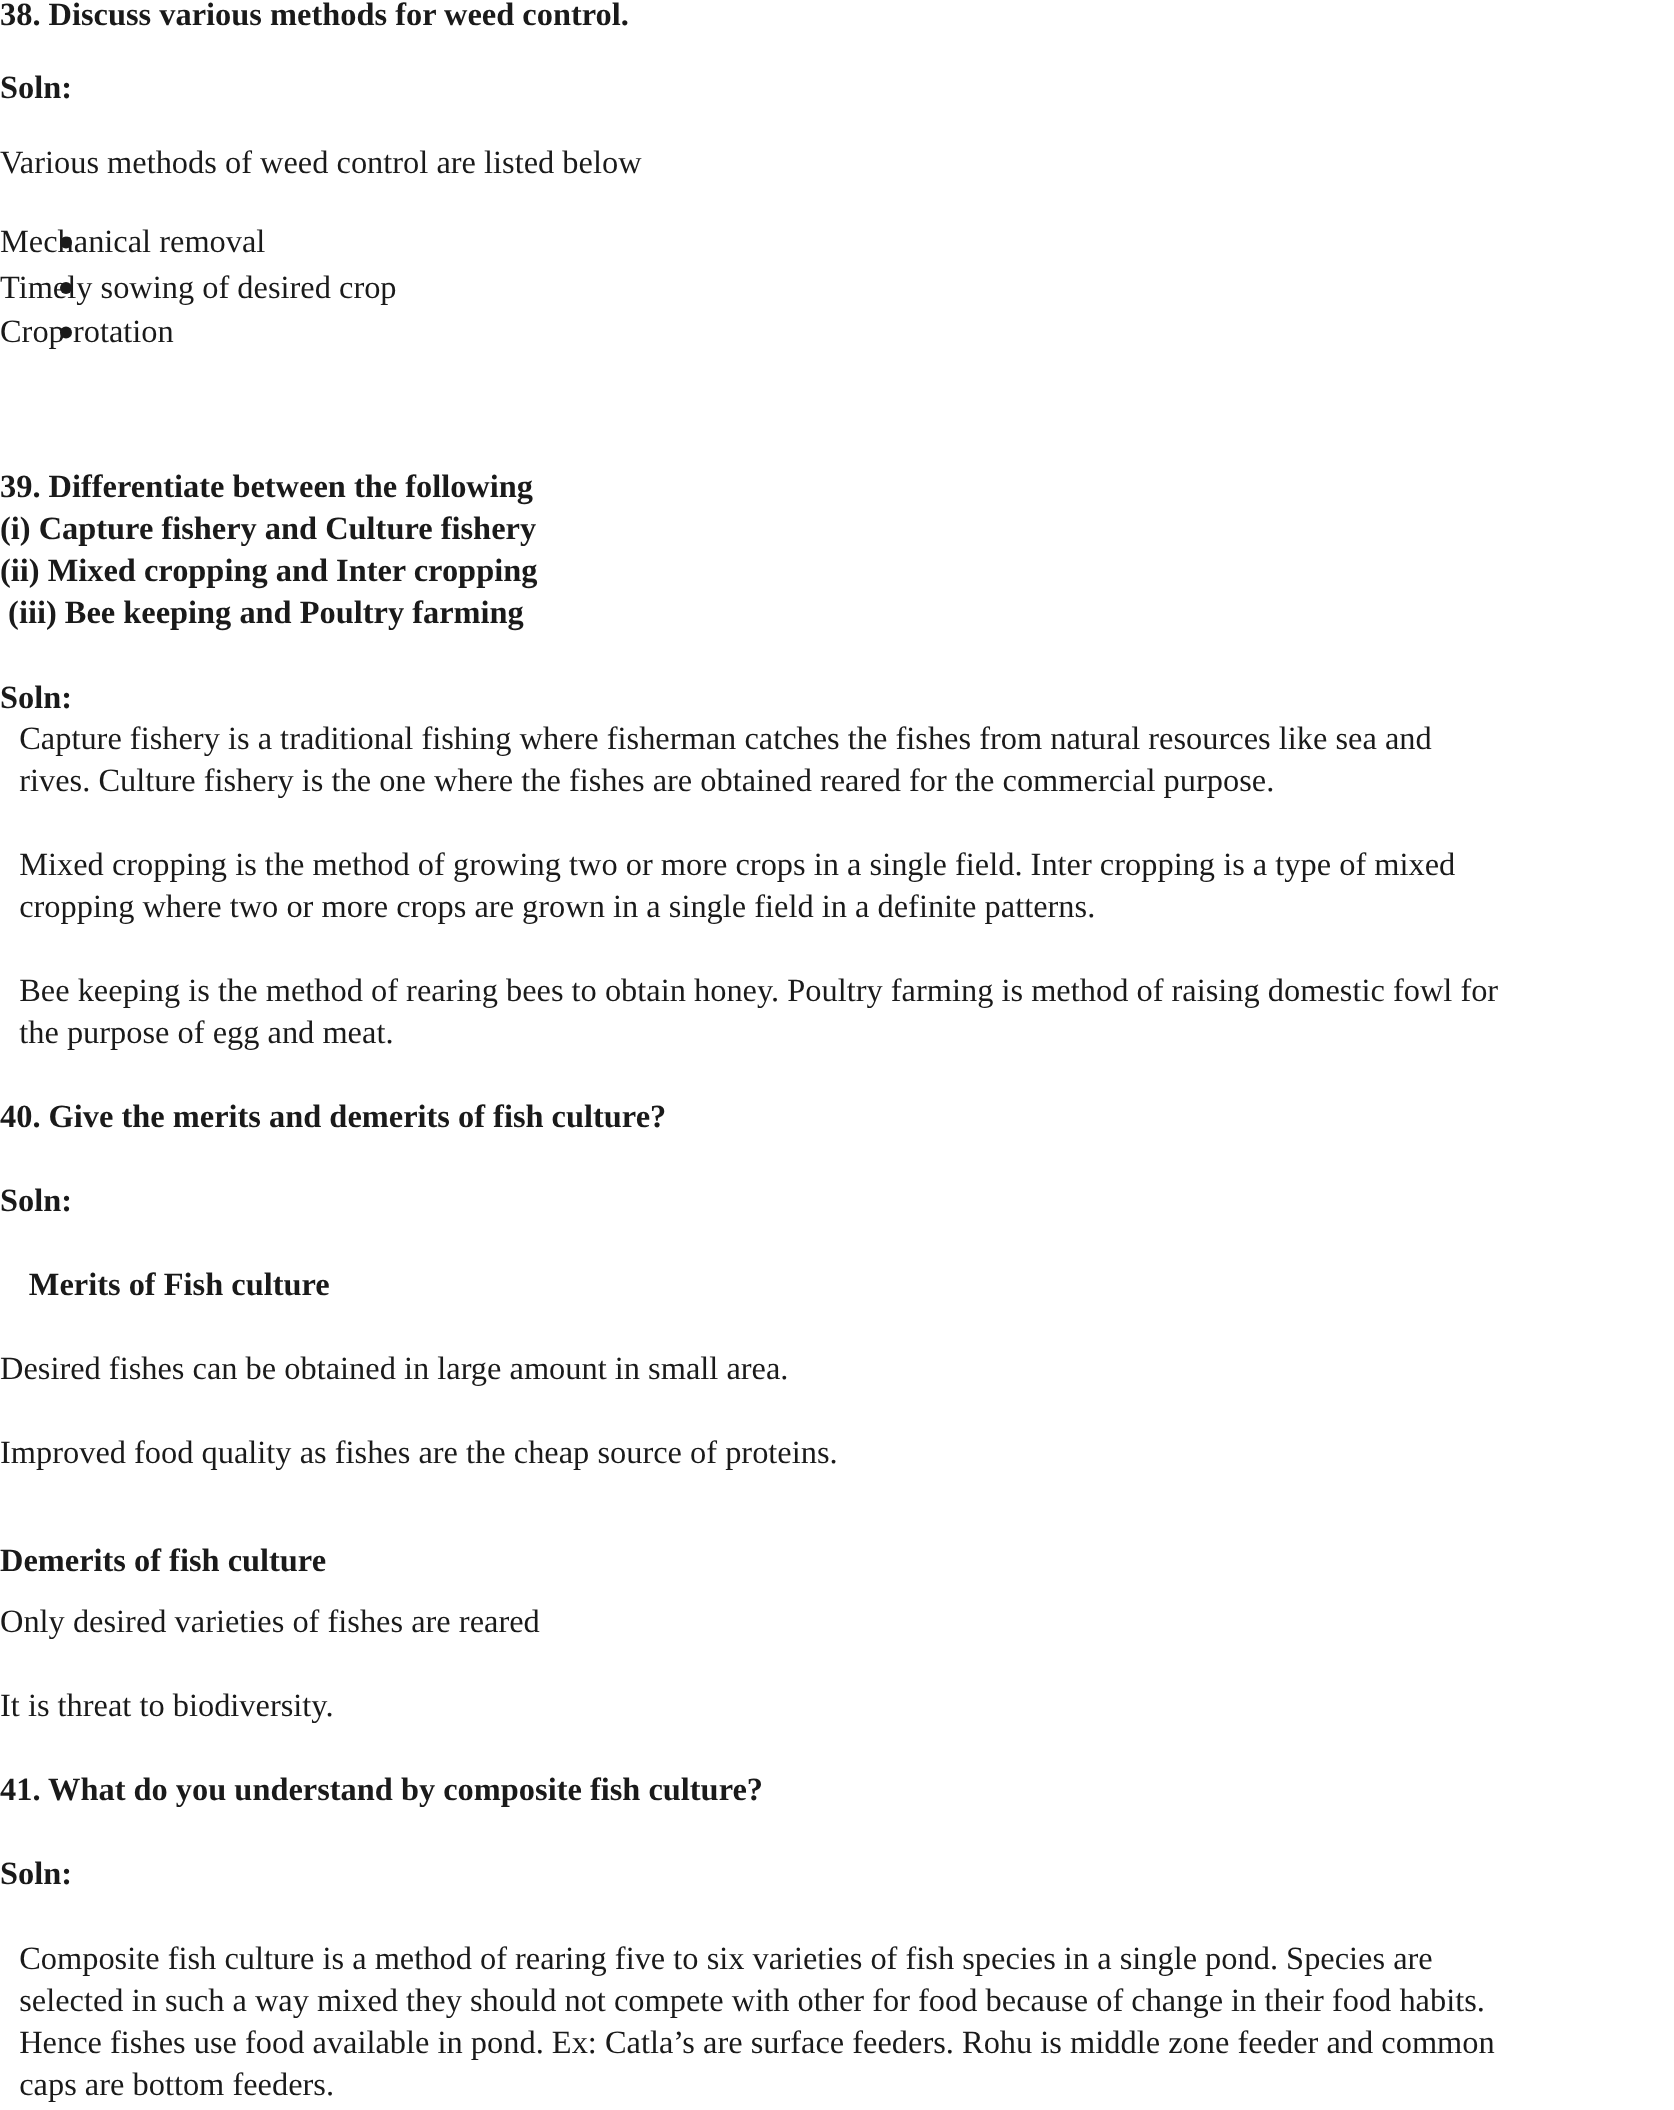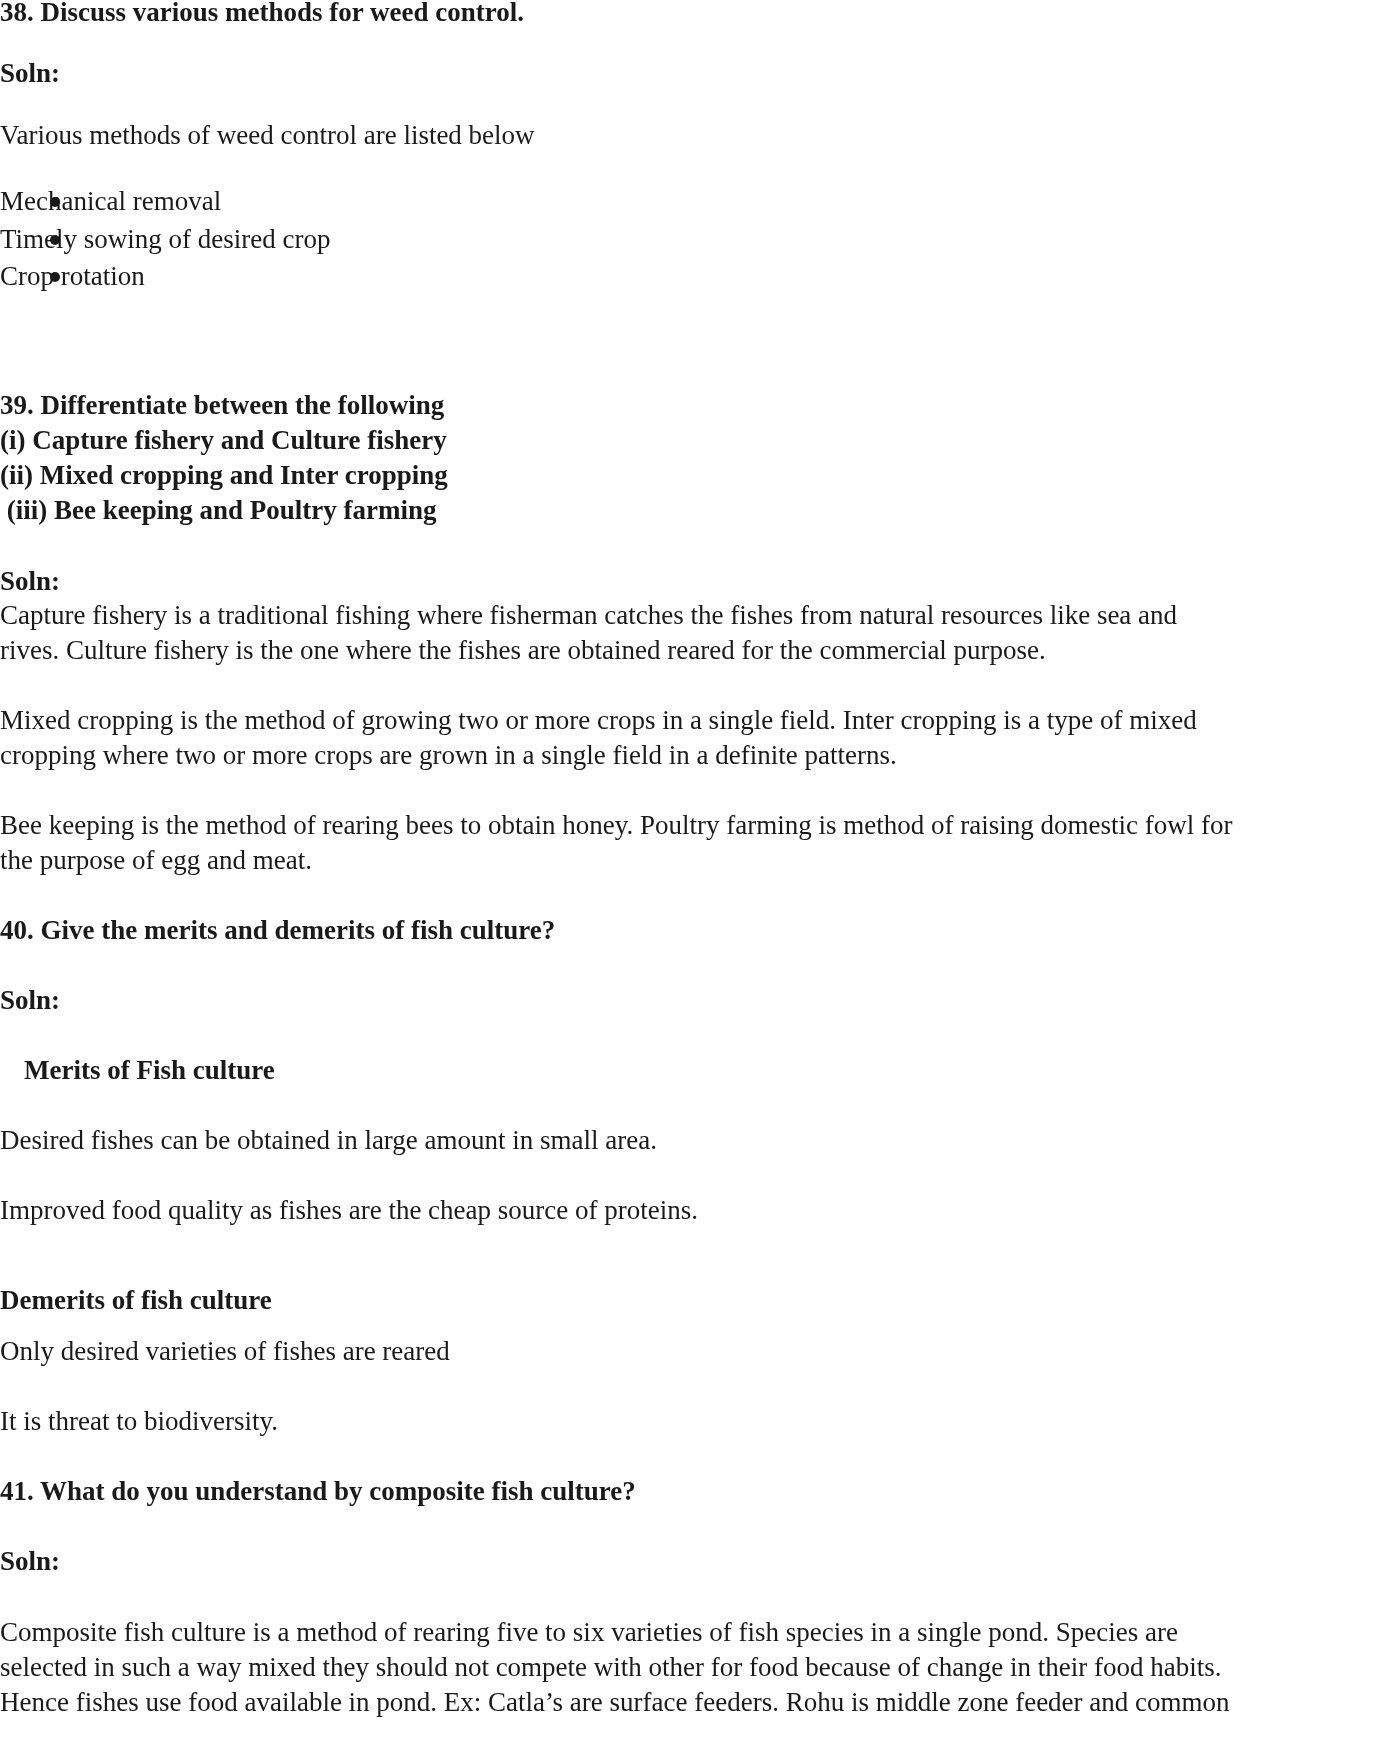--- a/index.html
+++ b/index.html
@@ -4,21 +4,21 @@
 <style>
   html, body { margin: 0; padding: 0; background: #ffffff; }
   body {
     width: 1395px; height: 1758px; overflow: hidden; position: relative;
     font-family: "Liberation Serif", "DejaVu Serif", serif;
     color: #1a1a1a;
     font-size: 27px;
   }
   .blk { position: absolute; left: 0; margin: 0; white-space: nowrap; line-height: 35px; }
   .b { font-weight: bold; }
-  .para { position: absolute; left: 0; margin: 0; line-height: 35px; width: 1259px; }
+  .para { position: absolute; left: 16px; margin: 0; line-height: 35px; width: 1259px; }
   .para span { display: block; white-space: nowrap; }
   ul.bullets { position: absolute; left: 0; margin: 0; padding: 0; list-style: none; }
   ul.bullets li { position: relative; line-height: 37.5px; white-space: nowrap; }
   ul.bullets li .dot {
     position: absolute; left: 50px; top: 14px; width: 10px; height: 10px;
     border-radius: 50%; background: #1a1a1a;
   }
 </style>
 </head>
 <body>
@@ -58,13 +58,14 @@
 <p class="blk b" style="top:1283px;">Demerits of fish culture</p>
 <p class="blk" style="top:1334px;">Only desired varieties of fishes are reared</p>
 <p class="blk" style="top:1404px;">It is threat to biodiversity.</p>
 
 <p class="blk b" style="top:1474px;">41. What do you understand by composite fish culture?</p>
 <p class="blk b" style="top:1544px;">Soln:</p>
 <div class="para" style="top:1615px;">
   <span>Composite fish culture is a method of rearing five to six varieties of fish species in a single pond. Species are</span>
   <span>selected in such a way mixed they should not compete with other for food because of change in their food habits.</span>
   <span>Hence fishes use food available in pond. Ex: Catla’s are surface feeders. Rohu is middle zone feeder and common</span>
+  <span>caps are bottom feeders.</span>
 </div>
 
 </body></html>

